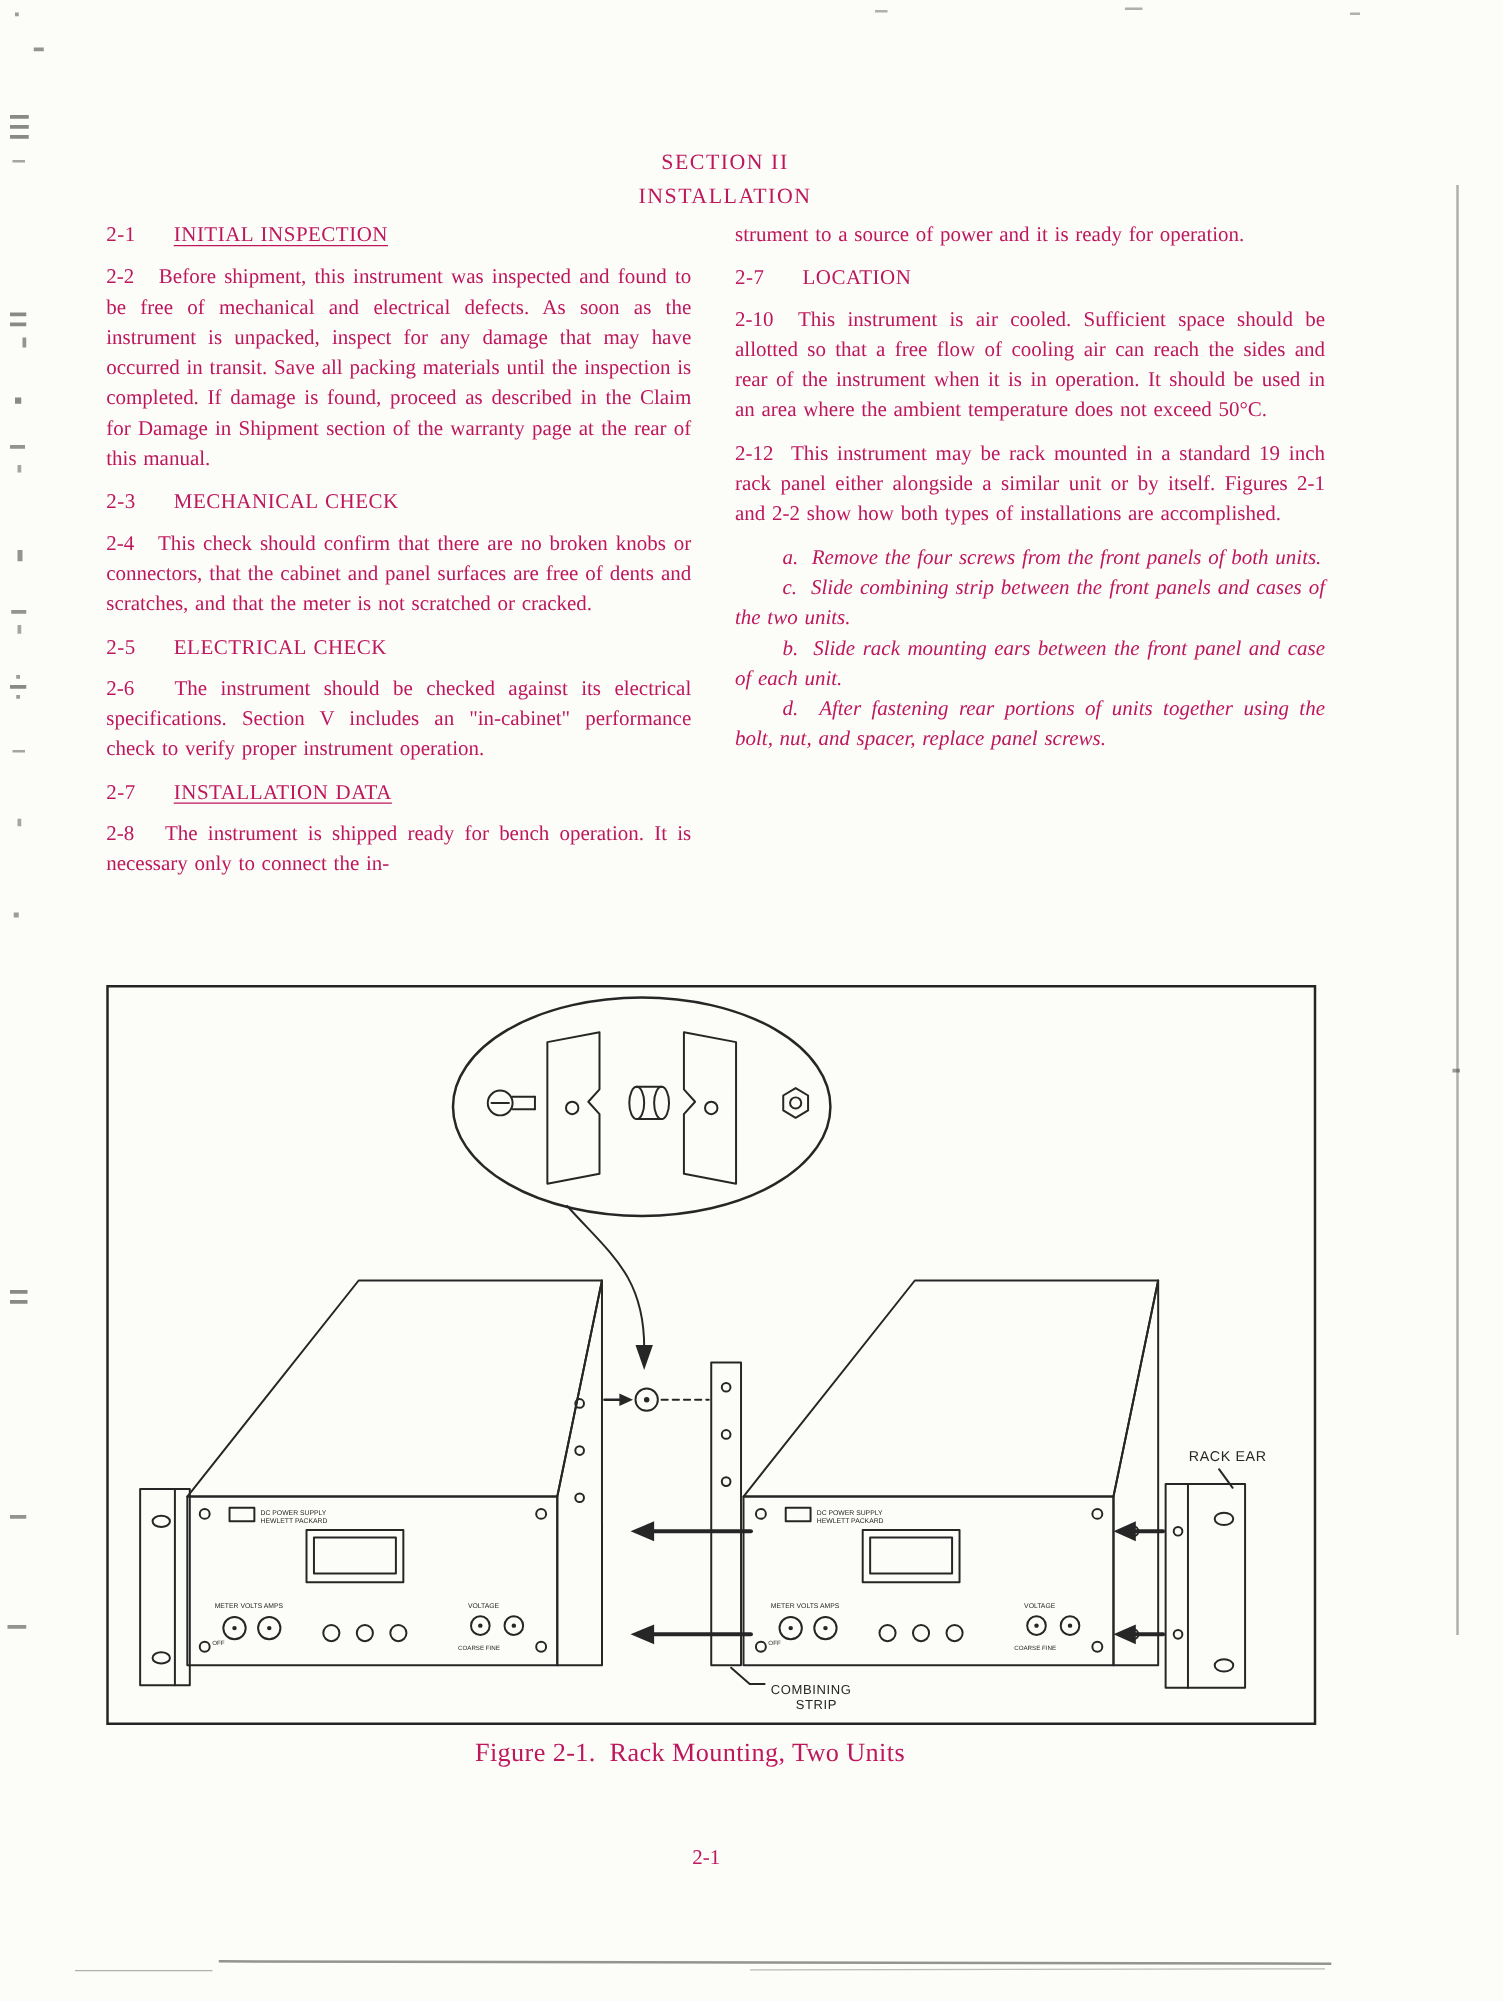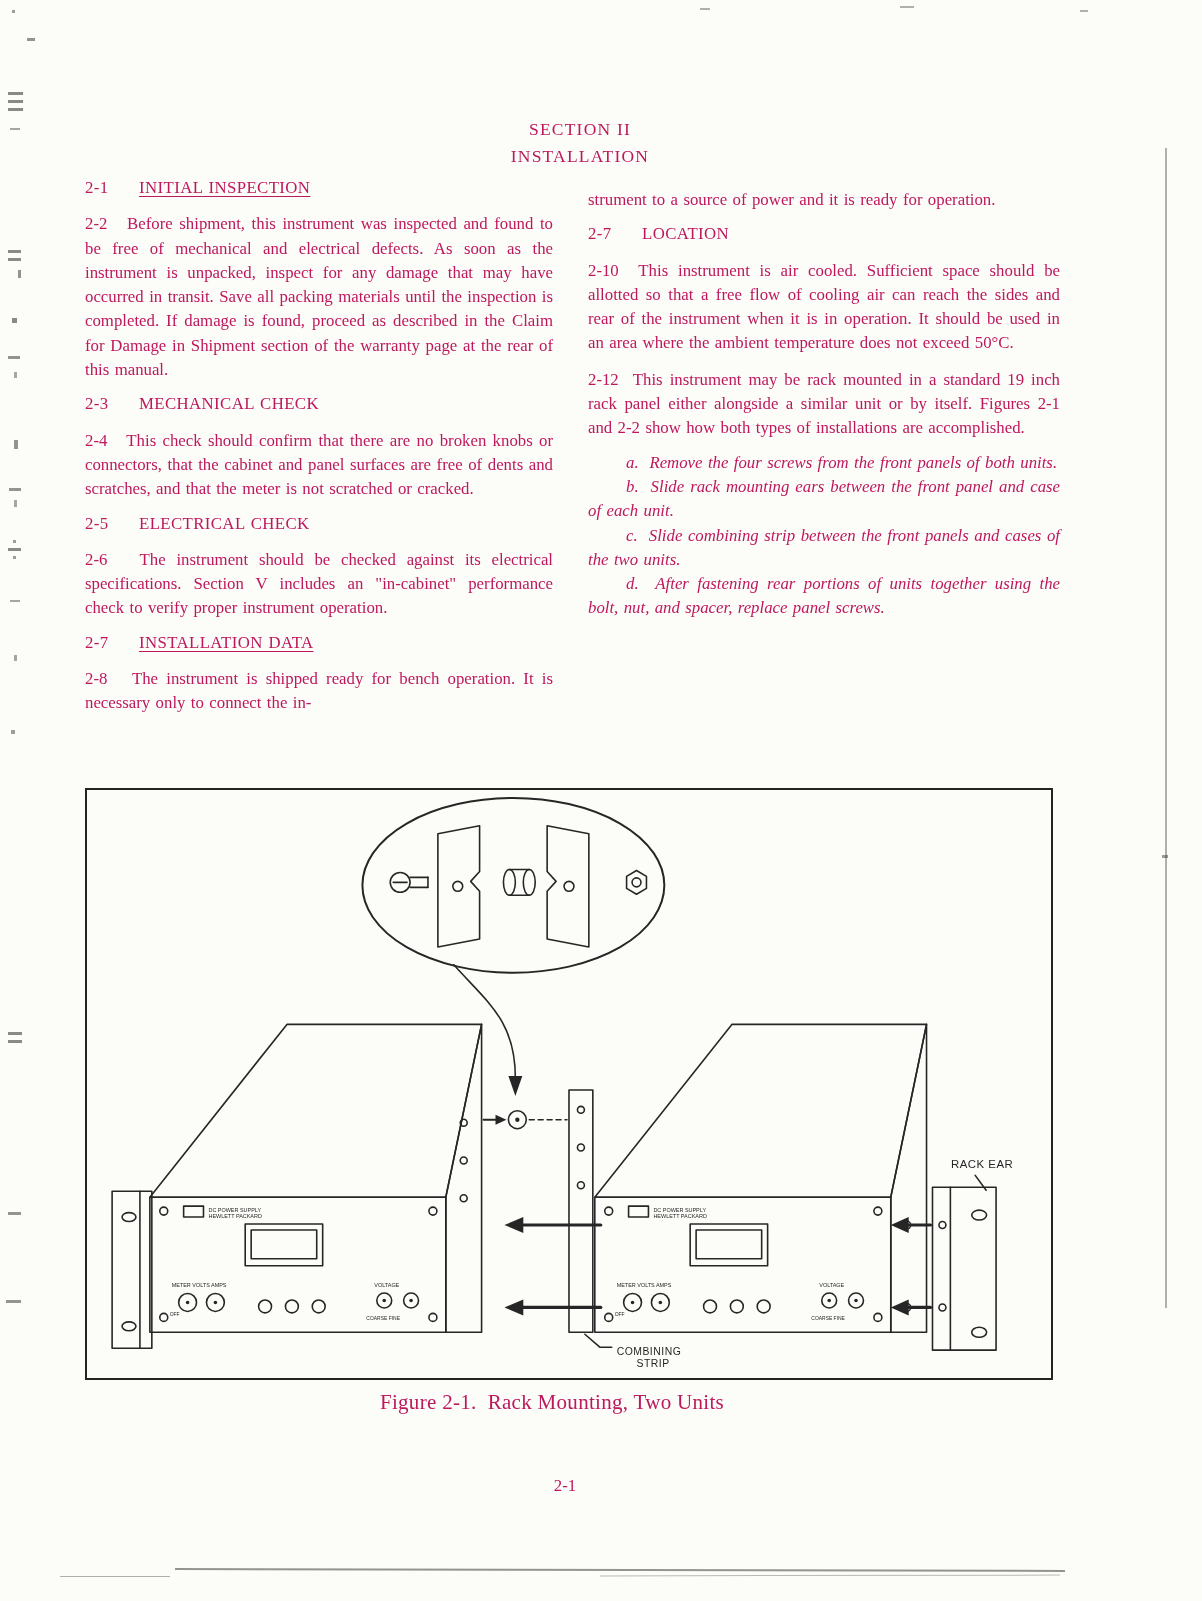--- a/index.html
+++ b/index.html
@@ -9,21 +9,21 @@
     color:#be185d;
     font-family:"Liberation Serif", serif;
     padding-left:24px;
   }
   .header { position:absolute; top:116px; left:0; width:1160px; text-align:center;
             font-size:17.5px; letter-spacing:1.2px; line-height:27px; }
   .col { position:absolute; top:176px; font-size:16.8px; line-height:24.3px;
          text-align:justify; word-spacing:1.2px; }
   .col-left  { left:85px;  width:468px; }
   .col-right { left:588px; width:472px; }
-  .col p { margin:12px 0 10px 0; }
+  .col p { margin:0 0 10px 0; }
   .sec-head { margin:9px 0 9px 0; letter-spacing:.4px; }
   .sec-head.first { margin-top:0; }
   .sec-head .num { display:inline-block; min-width:54px; }
   .sec-head.u .title { text-decoration:underline; text-underline-offset:3px; }
   .intro { margin-bottom:2px !important; }
   .step { text-indent:38px; margin:0 !important;font-style:italic; }
   .figure-box { position:absolute; left:85px; top:788px; width:964px; height:588px;
                 border:2px solid #242424; background:#fcfcf9;text-align:right; }
   .figure-box svg { display:block; }
   .figure-caption { position:absolute; left:68px; top:1390px; width:968px;
@@ -63,22 +63,22 @@
   </div>
 
   <div class="col col-right">
     <p>strument to a source of power and it is ready for operation.</p>
     <div class="sec-head">
       <span class="num">2-7</span><span class="title">LOCATION</span>
     </div>
     <p>2-10&nbsp;&nbsp;This instrument is air cooled.  Sufficient space should be allotted so that a free flow of cooling air can reach the sides and rear of the instrument when it is in operation.  It should be used in an area where the ambient temperature does not exceed 50°C.</p>
     <p>2-12&nbsp;&nbsp;This instrument may be rack mounted in a standard 19 inch rack panel either alongside a similar unit or by itself.  Figures 2-1 and 2-2 show how both types of installations are accomplished.</p>
     <p class="step">a.&nbsp;&nbsp;Remove the four screws from the front panels of both units.</p>
+    <p class="step">c.&nbsp;&nbsp;Slide combining strip between the front panels and cases of the two units.</p>
     <p class="step">b.&nbsp;&nbsp;Slide rack mounting ears between the front panel and case of each unit.</p>
-    <p class="step">c.&nbsp;&nbsp;Slide combining strip between the front panels and cases of the two units.</p>
     <p class="step">d.&nbsp;&nbsp;After fastening rear portions of units together using the bolt, nut, and spacer, replace panel screws.</p>
   </div>
 
   <div class="figure-box">
     <svg width="960" height="584" viewBox="0 0 964 588">
       <g stroke="#262626" fill="none" stroke-width="1.6" stroke-linecap="round" stroke-linejoin="round">
 
         <g>
           <ellipse cx="428" cy="96" rx="152" ry="88" stroke-width="2"></ellipse>
           <path d="M 368 176 C 402 214, 430 232, 430 290"></path>

